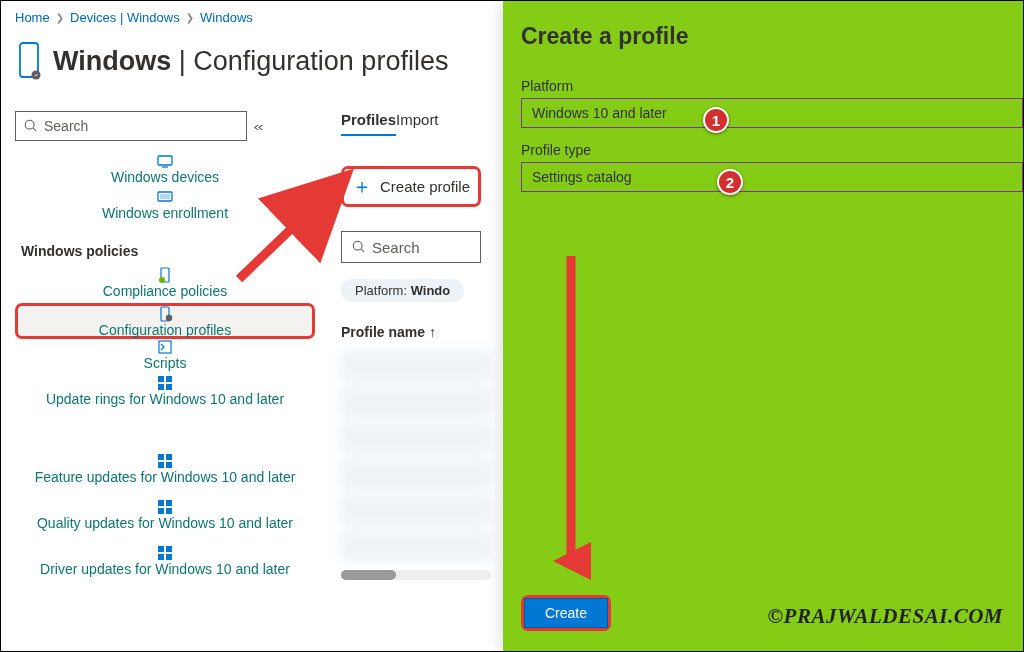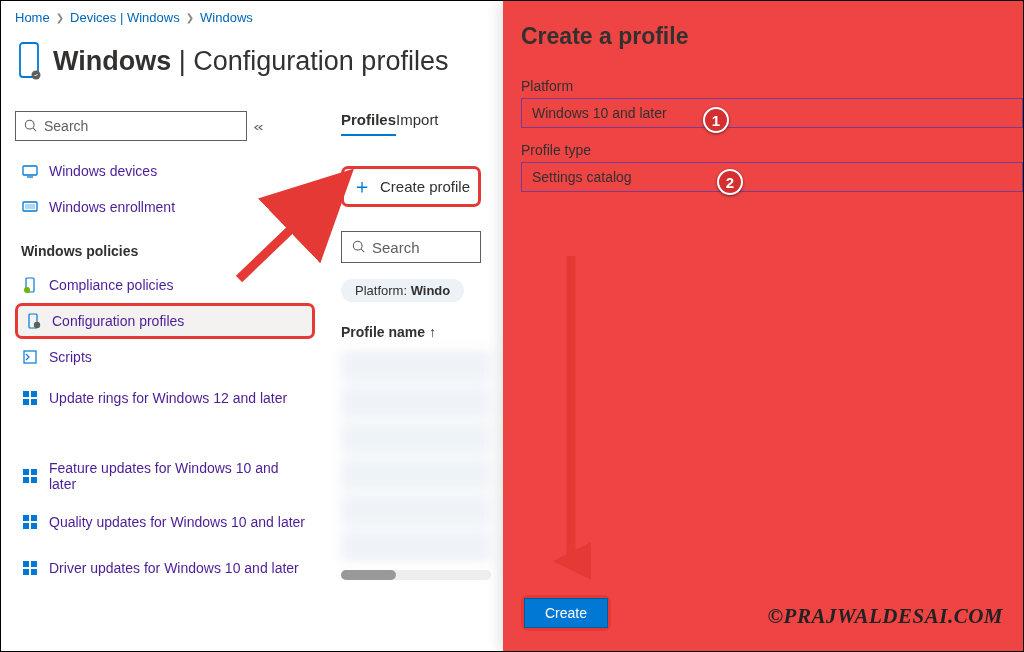--- a/index.html
+++ b/index.html
@@ -17,21 +17,21 @@
   .page-header h1 { font-size: 27px; color: #323130; font-weight: 400; }
   .page-header h1 strong { font-weight: 700; }
 
   
   .sidebar { position: absolute; left: 14px; top: 110px; width: 300px; }
   .search-row { display:flex; align-items:center; gap:8px; margin-bottom: 12px; }
   .search-box { display:flex; align-items:center; border:1px solid #605e5c; height:30px; width:232px; padding:0 8px; color:#605e5c; font-size:14px; }
   .search-box svg { margin-right:6px; }
   .collapse-ico { color:#605e5c; font-size:13px; transform: scaleX(1.4); }
 
-  .side-item { display:flex; align-items:center; gap:10px; height:36px; padding:0 6px; font-size:14px; color:#4c1d95; cursor:pointer; }
+  .side-item { display:flex; align-items:center; height:36px; padding:0 6px; font-size:14px; color:#0f766e; cursor:pointer;flex-direction:column; }
   .side-section { font-size:14px; font-weight:700; color:#323130; margin:18px 0 8px 6px; }
   .side-item.active { background:#f3f2f1; }
   .highlight-red { border: 3px solid #e53935; border-radius: 7px; }
   .side-item .ico { width:18px; display:flex; justify-content:center; }
 
   
   .mid { position:absolute; left:340px; top:110px; width:160px; }
   .tabs { display:flex; font-size:15px; color:#323130; margin-bottom:20px; }
   .tab { padding-bottom:6px; cursor:pointer; }
   .tab.active { font-weight:600; border-bottom:2px solid #0078d4; }
@@ -41,21 +41,21 @@
   .mid-search { margin-top:24px; display:flex; align-items:center; border:1px solid #605e5c; height:32px; padding:0 10px; color:#605e5c; font-size:15px; width:140px; }
   .filter-pill { margin-top:16px; background:#edf2f7; border-radius:16px; padding:4px 14px; font-size:13px; color:#323130; display:inline-block; }
   .filter-pill b { font-weight:700; }
   .col-head { margin-top:22px; font-size:14px; font-weight:700; color:#323130; }
   .blur-rows { margin-top:10px; width:150px; }
   .blur-row { height:32px; background:#eef3f7; margin-bottom:4px; border-radius:3px; filter: blur(6px); }
   .hscroll { margin-top:8px; height:10px; background:#eee; position:relative; border-radius:5px; width:150px; }
   .hscroll .thumb { position:absolute; left:0; top:0; height:10px; width:55px; background:#999; border-radius:5px; }
 
   
-  .panel { position:absolute; left:502px; top:0; right:0; bottom:0; background:#ef4444; box-shadow: -3px 0 14px rgba(0,0,0,0.12); padding:22px 0 0 18px; }
+  .panel { position:absolute; left:502px; top:0; right:0; bottom:0; background:#84cc16; box-shadow: -3px 0 14px rgba(0,0,0,0.12); padding:22px 0 0 18px; }
   .panel h2 { font-size:23px; font-weight:700; color:#323130; }
   .field-label { font-size:14px; color:#323130; margin-top:28px; }
   .select { border:1px solid #7b3a91; height:30px; margin-top:4px; padding:0 10px; font-size:14px; color:#323130; display:flex; align-items:center; width:100%; }
   .help-text { font-size:14px; color:#323130; margin-top:14px; }
 
   .panel-footer { position:absolute; left:18px; bottom:20px; }
   .primary-btn { background:#0078d4; color:#fff; border:1px solid #005a9e; padding:6px 20px; font-size:14px; cursor:pointer;text-align:right; }
   .primary-wrap { display:inline-block; }
 
   
@@ -152,21 +152,21 @@
     </div>
     <div class="side-item" style="height:46px;">
       <span class="ico">
           <svg width="16" height="16">
             <rect x="1" y="1" width="6" height="6" fill="#0078d4"></rect>
             <rect x="9" y="1" width="6" height="6" fill="#0078d4"></rect>
             <rect x="1" y="9" width="6" height="6" fill="#0078d4"></rect>
             <rect x="9" y="9" width="6" height="6" fill="#0078d4"></rect>
           </svg>
         </span>
-      <span>Update rings for Windows 12 and later</span>
+      <span>Update rings for Windows 10 and later</span>
     </div>
     <div class="side-item" style="height:46px;margin-top:32px;">
       <span class="ico">
           <svg width="16" height="16">
             <rect x="1" y="1" width="6" height="6" fill="#0078d4"></rect>
             <rect x="9" y="1" width="6" height="6" fill="#0078d4"></rect>
             <rect x="1" y="9" width="6" height="6" fill="#0078d4"></rect>
             <rect x="9" y="9" width="6" height="6" fill="#0078d4"></rect>
           </svg>
         </span>

